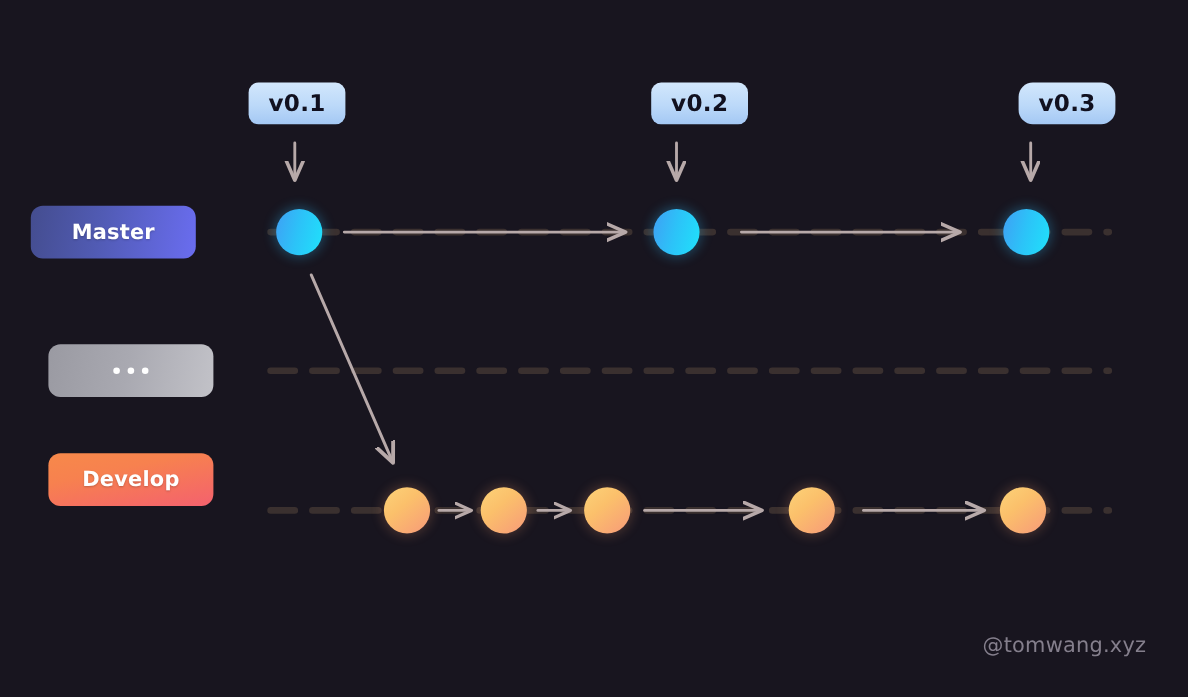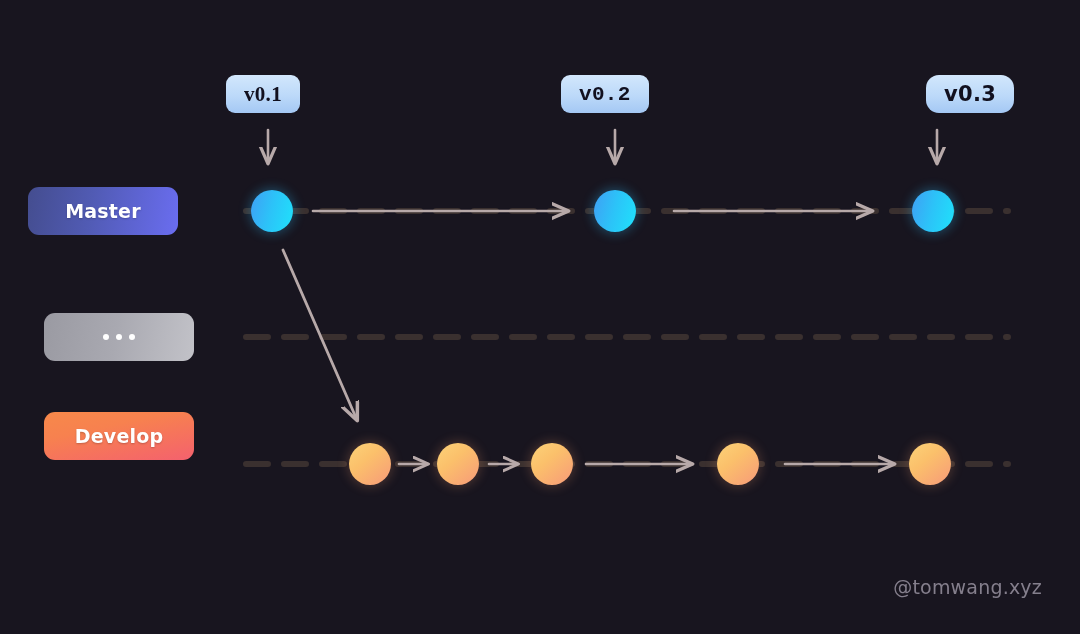--- a/index.html
+++ b/index.html
@@ -140,24 +140,24 @@
       <i></i>
         <i></i>
         <i></i>
     </span>
   </div>
 
   <div class="branch-pill" id="pill-develop">
     <span>Develop</span>
   </div>
 
-  <div class="tag" style="left:226px; top:75px;font-family:Liberation Serif, serif;">
+  <div class="tag" style="left:226px; top:75px;">
     <span>v0.1</span>
   </div>
-  <div class="tag" style="left:561px; top:75px;font-family:Liberation Mono, monospace;">
+  <div class="tag" style="left:592px; top:75px;">
     <span>v0.2</span>
   </div>
   <div class="tag" style="left:926px; top:75px;border-radius:13px;">
     <span>v0.3</span>
   </div>
 
   <div class="node node-master" style="left:251px; top:190px;"></div>
   <div class="node node-master" style="left:594px; top:190px;"></div>
   <div class="node node-master" style="left:912px; top:190px;"></div>
 

